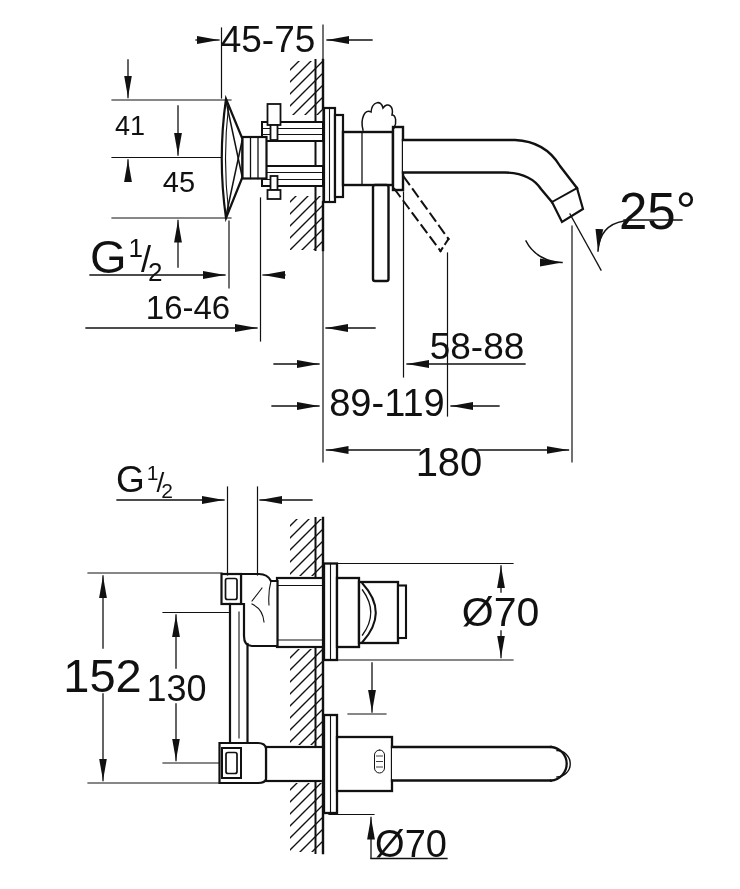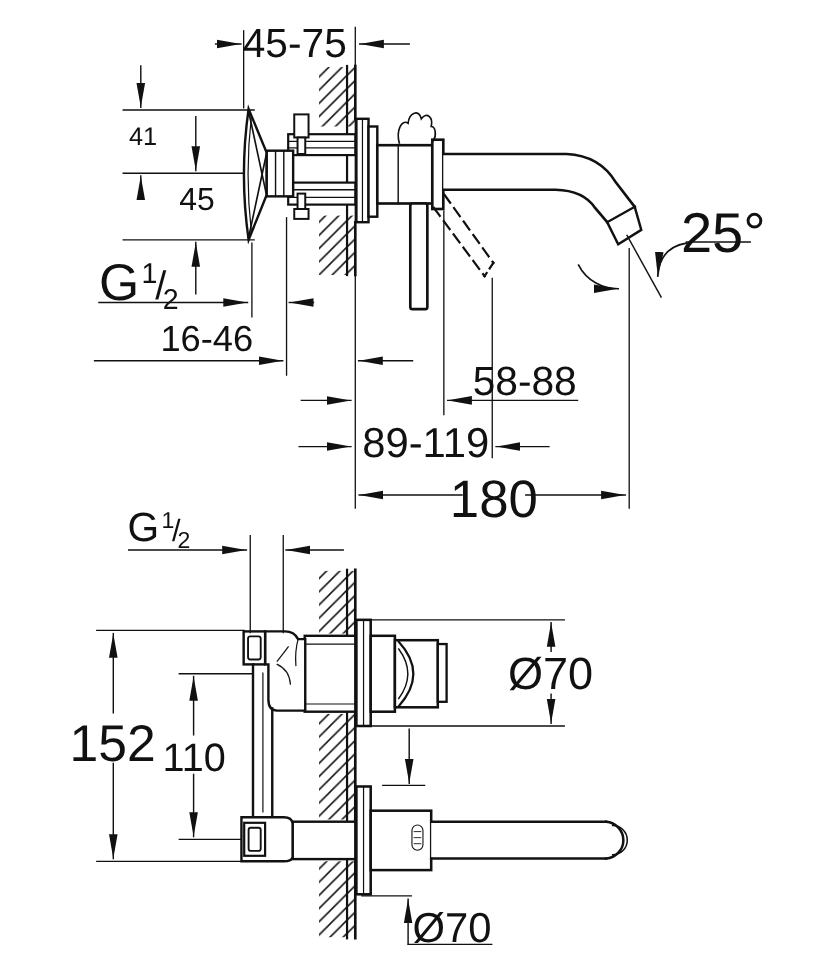--- a/index.html
+++ b/index.html
@@ -227,39 +227,39 @@
 
       <line x1="329" y1="814.5" x2="374" y2="814.5" stroke-width="1.2"></line>
       <line x1="371" y1="858" x2="371" y2="817.5" marker-end="url(#arr)"></line>
       <line x1="371" y1="858.5" x2="447" y2="858.5" stroke-width="1.3"></line>
     </g>
   </g>
 </svg>
 
 <div class="dim-label" style="left:207px;top:21px;width:122px;font-size:37px">45-75</div>
 
-<div class="dim-label" style="left:98px;top:113px;width:64px;font-size:23px">41</div>
+<div class="dim-label" style="left:98px;top:113px;width:64px;font-size:27px">41</div>
 
 <div class="dim-label" style="left:147px;top:168px;width:64px;font-size:29px">45</div>
 
 <div class="g-label" style="left:90px;top:233px"><span class="gg">G</span><span class="sup">1</span><span class="sl">/</span><span class="sub">2</span></div>
 
 <div class="dim-label" style="left:118px;top:291px;width:140px;font-size:33px">16-46</div>
 
 <div class="dim-label" style="left:407px;top:328px;width:140px;font-size:37px">58-88</div>
 
 <div class="dim-label" style="left:305px;top:384px;width:164px;font-size:38px">89-119</div>
 
-<div class="dim-label" style="left:387px;top:431px;width:124px;font-size:48px">180</div>
+<div class="dim-label" style="left:387px;top:442px;width:124px;font-size:40px">180</div>
 
 <div class="dim-label" style="left:619px;top:186px;width:66px;font-size:51px">25°</div>
 
 <div class="g-label small" style="left:116px;top:461px"><span class="gg">G</span><span class="sup">1</span><span class="sl">/</span><span class="sub">2</span></div>
 
 <div class="dim-label" style="left:50px;top:652px;width:105px;font-size:47px">152</div>
 
-<div class="dim-label" style="left:126px;top:671px;width:101px;font-size:36px">110</div>
+<div class="dim-label" style="left:126px;top:671px;width:101px;font-size:36px">130</div>
 
 <div class="dim-label" style="left:450px;top:592px;width:101px;font-size:41px">Ø70</div>
 
 <div class="dim-label" style="left:371px;top:825px;width:80px;font-size:38px">Ø70</div>
 
 </div>
 
 </body></html>

